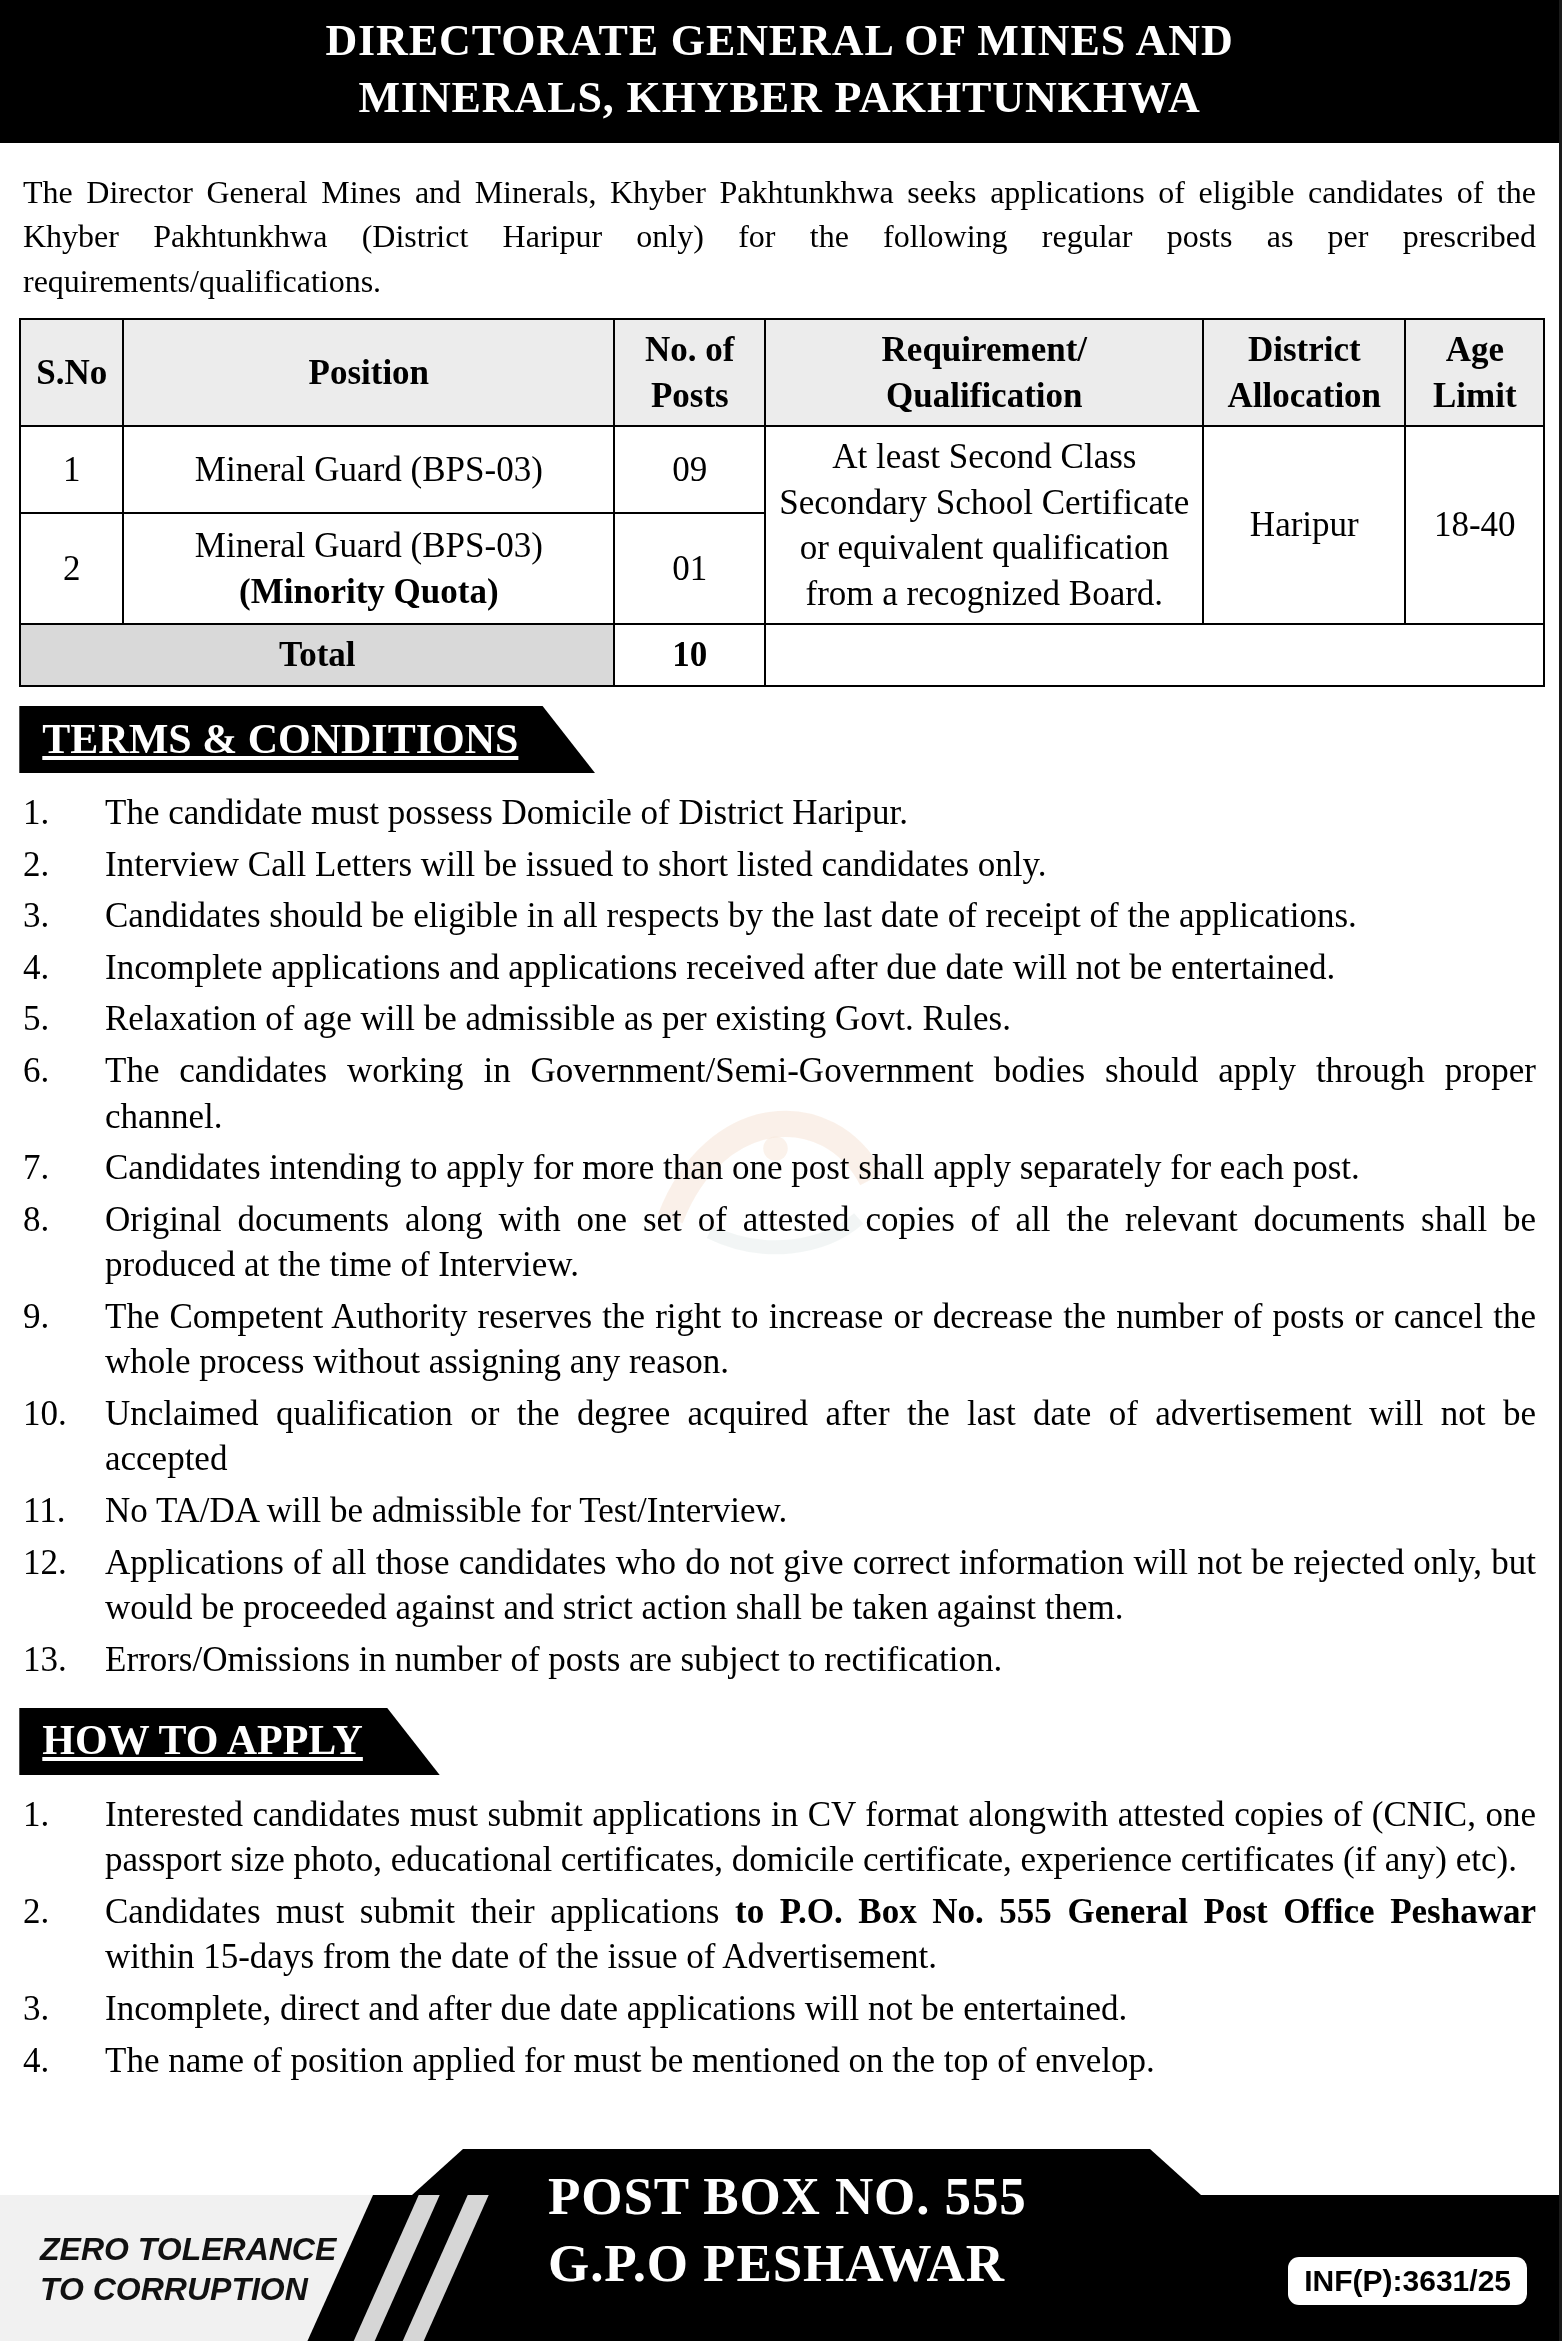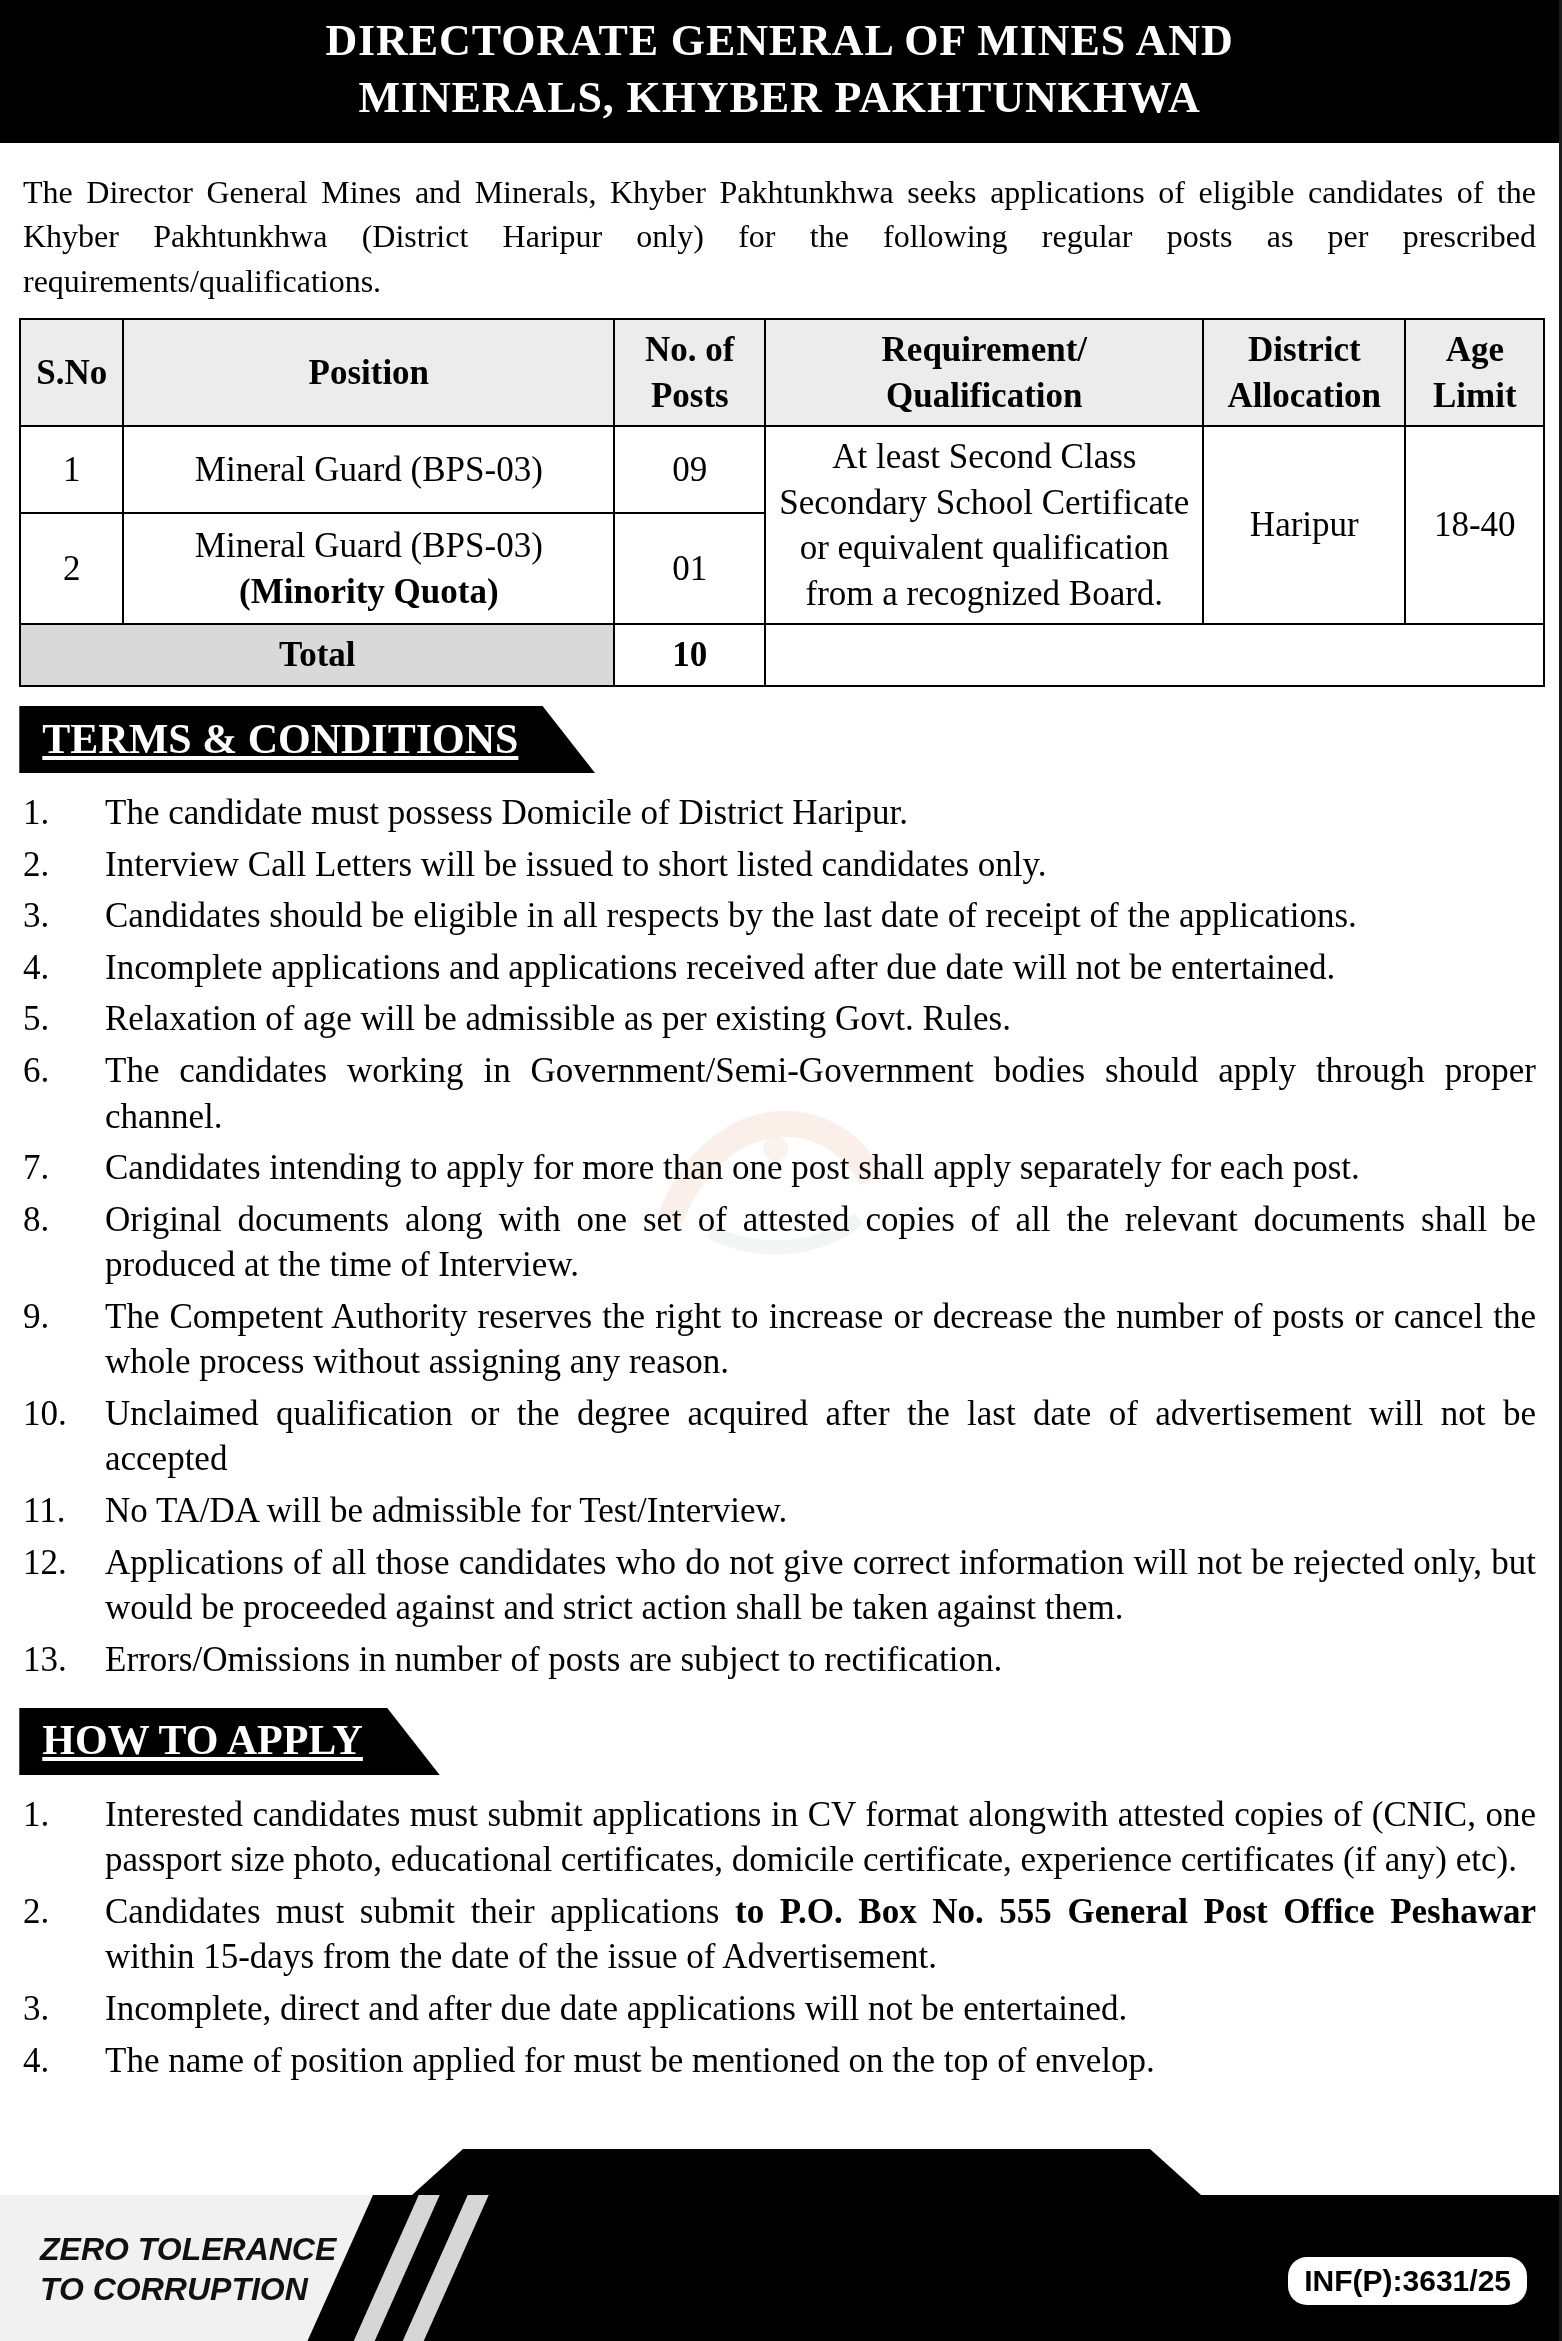--- a/index.html
+++ b/index.html
@@ -159,21 +159,21 @@
   }
   .ref-box{
     position:absolute;
     right:32px; bottom:37px;
     background:#fff;
     color:#000;
     font-family:"Liberation Sans", sans-serif;
     font-weight:bold;
     font-size:30px;
     padding:7px 16px;
-    border-radius:19px;
+    border-radius:11px;
   }
 </style>
 </head>
 <body>
 
 <div class="page">
 
   
   <div class="masthead">
     <span class="line">DIRECTORATE GENERAL OF MINES AND</span>
@@ -351,17 +351,21 @@
   
   <div class="footer">
     <div class="footer-trap"></div>
     <div class="footer-bar"></div>
     <div class="stripe stripe1"></div>
     <div class="stripe stripe2"></div>
     <div class="slogan">
       <span class="s-line">ZERO TOLERANCE</span>
       <span class="s-line">TO CORRUPTION</span>
     </div>
+    <div class="postbox">
+      <span class="p-line">POST BOX NO. 555</span>
+      <span class="p-line">G.P.O PESHAWAR</span>
+    </div>
     <div class="ref-box">INF(P):3631/25</div>
   </div>
 
 </div>
 
 
 </body></html>

